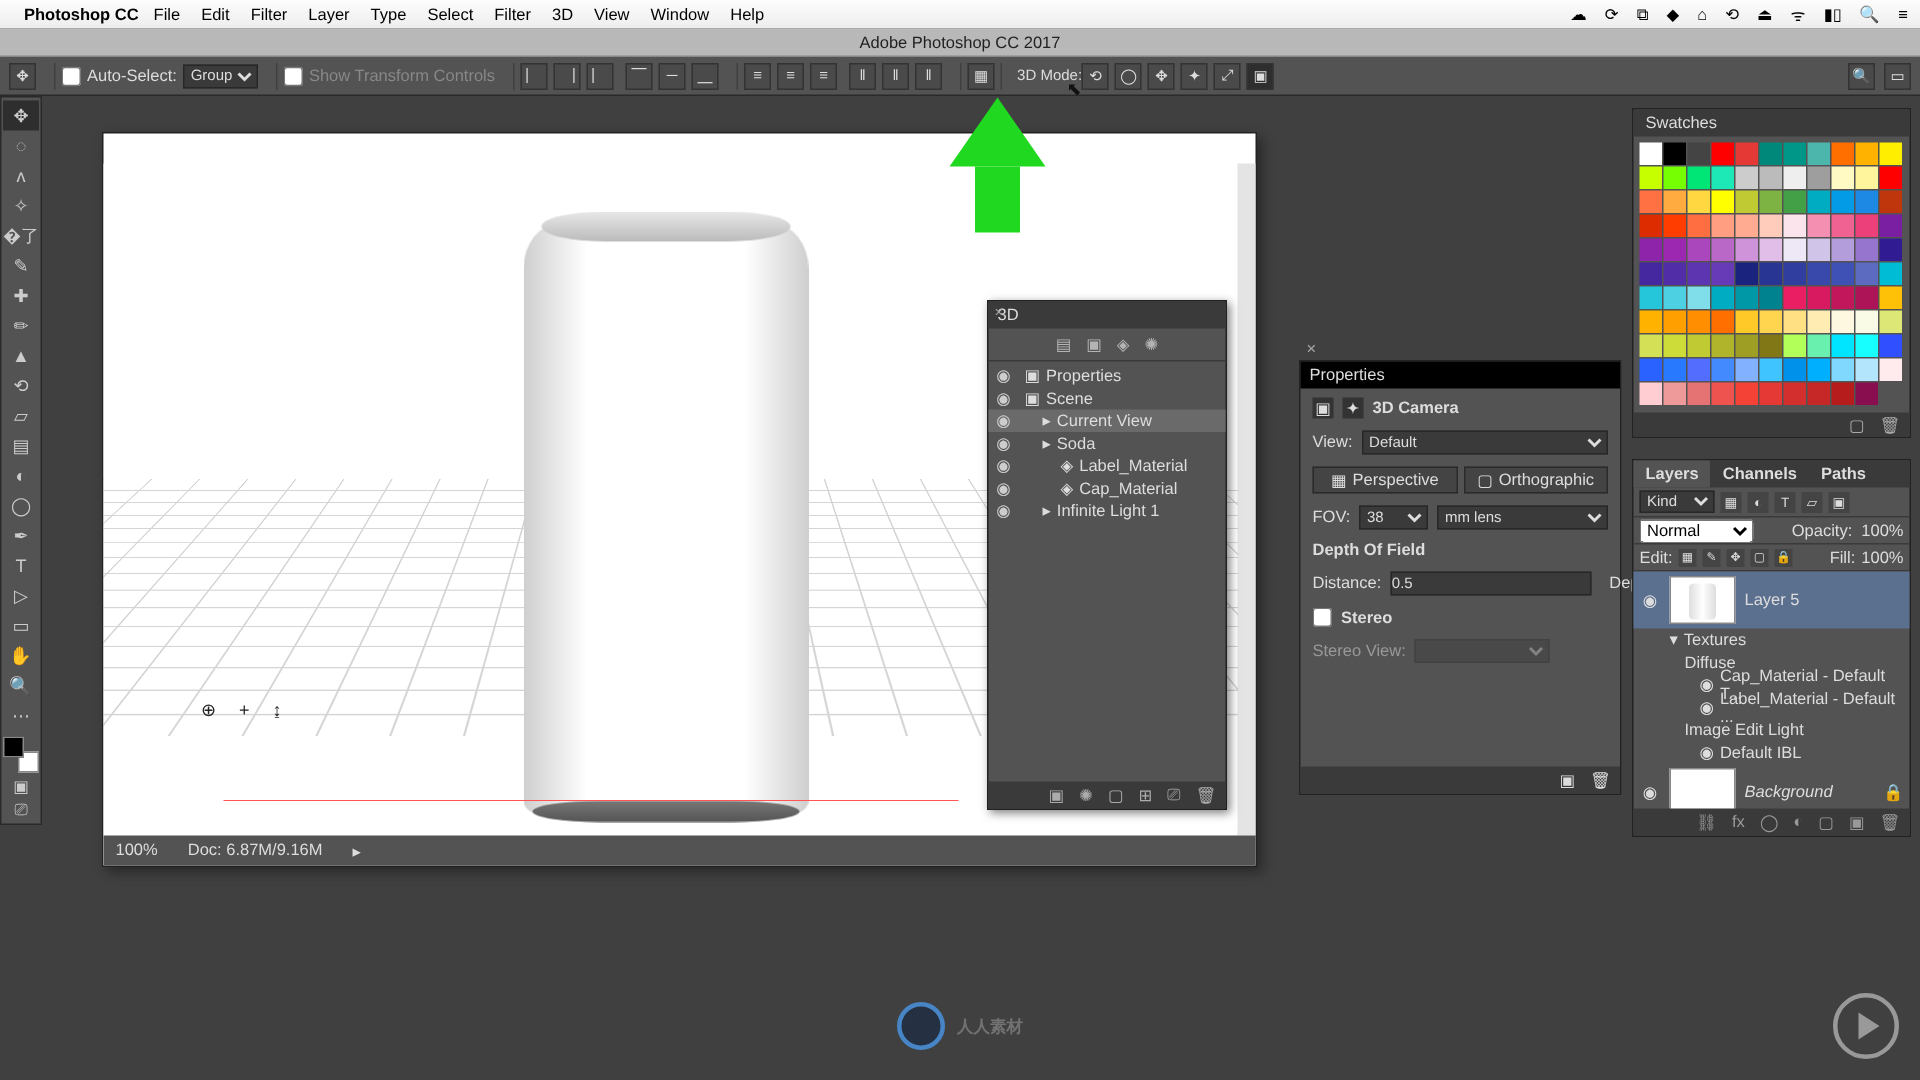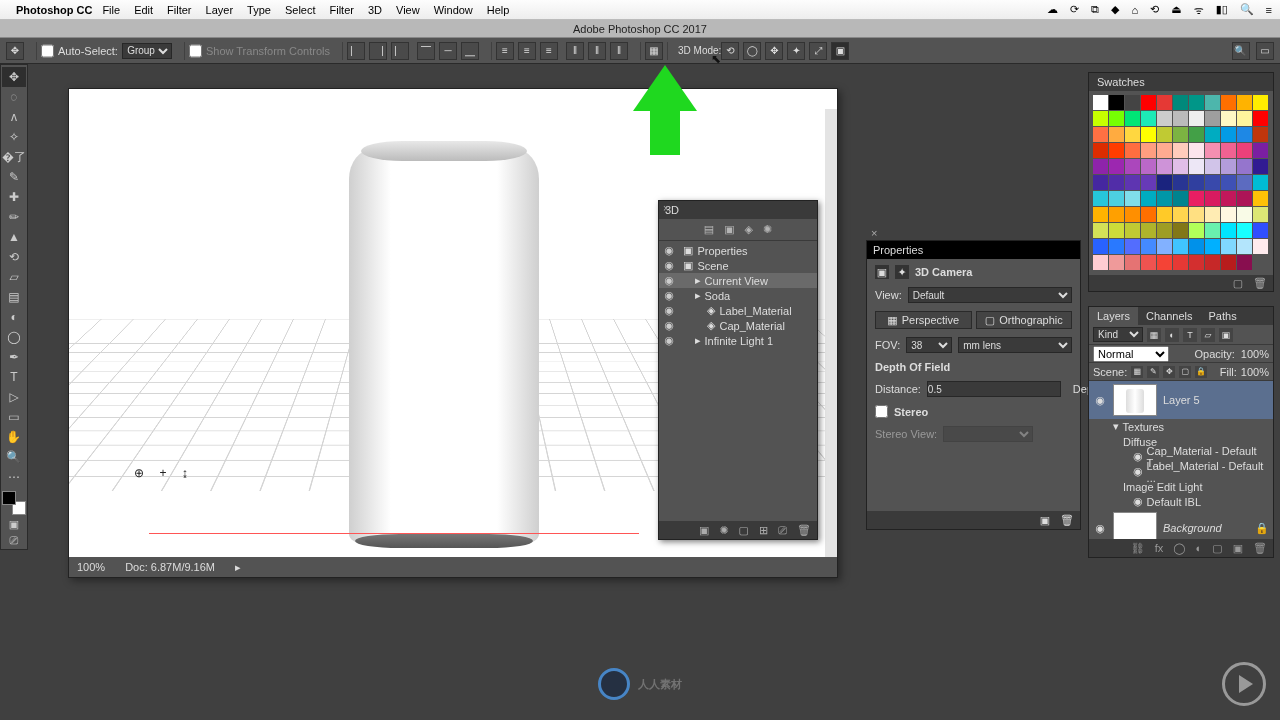--- a/index.html
+++ b/index.html
@@ -87,21 +87,21 @@
 
 
 .swatches { position:absolute; right:6px; top:72px; width:186px; height:220px; background:#535353; border:1px solid #222;}
 .swatches .hdr { height:18px; background:#3a3a3a; padding:0 8px; display:flex; align-items:center; color:#ddd; font-size:10px;}
 .swatches .grid { display:flex; flex-wrap:wrap; gap:1px; padding:4px;}
 .swatches .sw { width:15px; height:15px; }
 .swatches .footer { position:absolute; bottom:0; left:0; right:0; height:16px; background:#3a3a3a; display:flex; justify-content:flex-end; gap:10px; padding:0 6px; align-items:center; color:#aaa; font-size:10px;}
 
 .layers-panel { position:absolute; right:6px; top:306px; width:186px; height:252px; background:#535353; border:1px solid #222; color:#ddd; font-size:10px;}
 .layers-panel .tabs { height:18px; background:#3a3a3a; display:flex; align-items:center; }
-.layers-panel .tabs .t { padding:0 8px; height:100%; display:flex; align-items:center; }
+.layers-panel .tabs .t { padding:0 8px; height:100%; display:flex; align-items:center;font-weight:bold; }
 .layers-panel .tabs .t.act { background:#535353; }
 .layers-panel .row1 { height:20px; display:flex; align-items:center; padding:0 4px; gap:4px; border-bottom:1px solid #3a3a3a;}
 .layers-panel .row1 select{ background:#3a3a3a; color:#ddd; border:1px solid #272727; font-size:10px; height:15px;}
 .layers-panel .row1 .ic { width:14px; height:14px; background:#444; font-size:9px; display:flex; align-items:center; justify-content:center;}
 .layers-panel .row2 { height:18px; display:flex; align-items:center; padding:0 4px; gap:6px; border-bottom:1px solid #3a3a3a;}
 .layers-panel .row3 { height:18px; display:flex; align-items:center; padding:0 4px; gap:4px; border-bottom:1px solid #3a3a3a;}
 .layers-panel .row3 .lk { width:12px; height:12px; background:#444; font-size:8px; display:flex; align-items:center;justify-content:center;}
 .layers-panel .layer { display:flex; align-items:center; padding:2px 4px; gap:6px; }
 .layers-panel .layer.big { height:38px; }
 .layers-panel .layer.big.sel { background:#5b6f8f; }
@@ -528,21 +528,21 @@
     <span class="ic">▱</span>
     <span class="ic">▣</span>
   </div>
   <div class="row2">
     <select style="width:76px"><option>Normal</option></select>
     <span style="flex:1"></span>
     <span>Opacity:</span>
     <span>100%</span>
   </div>
   <div class="row3">
-    <span>Scene:</span>
+    <span>Edit:</span>
     <span class="lk">▦</span>
     <span class="lk">✎</span>
     <span class="lk">✥</span>
     <span class="lk">▢</span>
     <span class="lk">🔒</span>
     <span style="flex:1"></span>
     <span>Fill:</span>
     <span>100%</span>
   </div>
 

